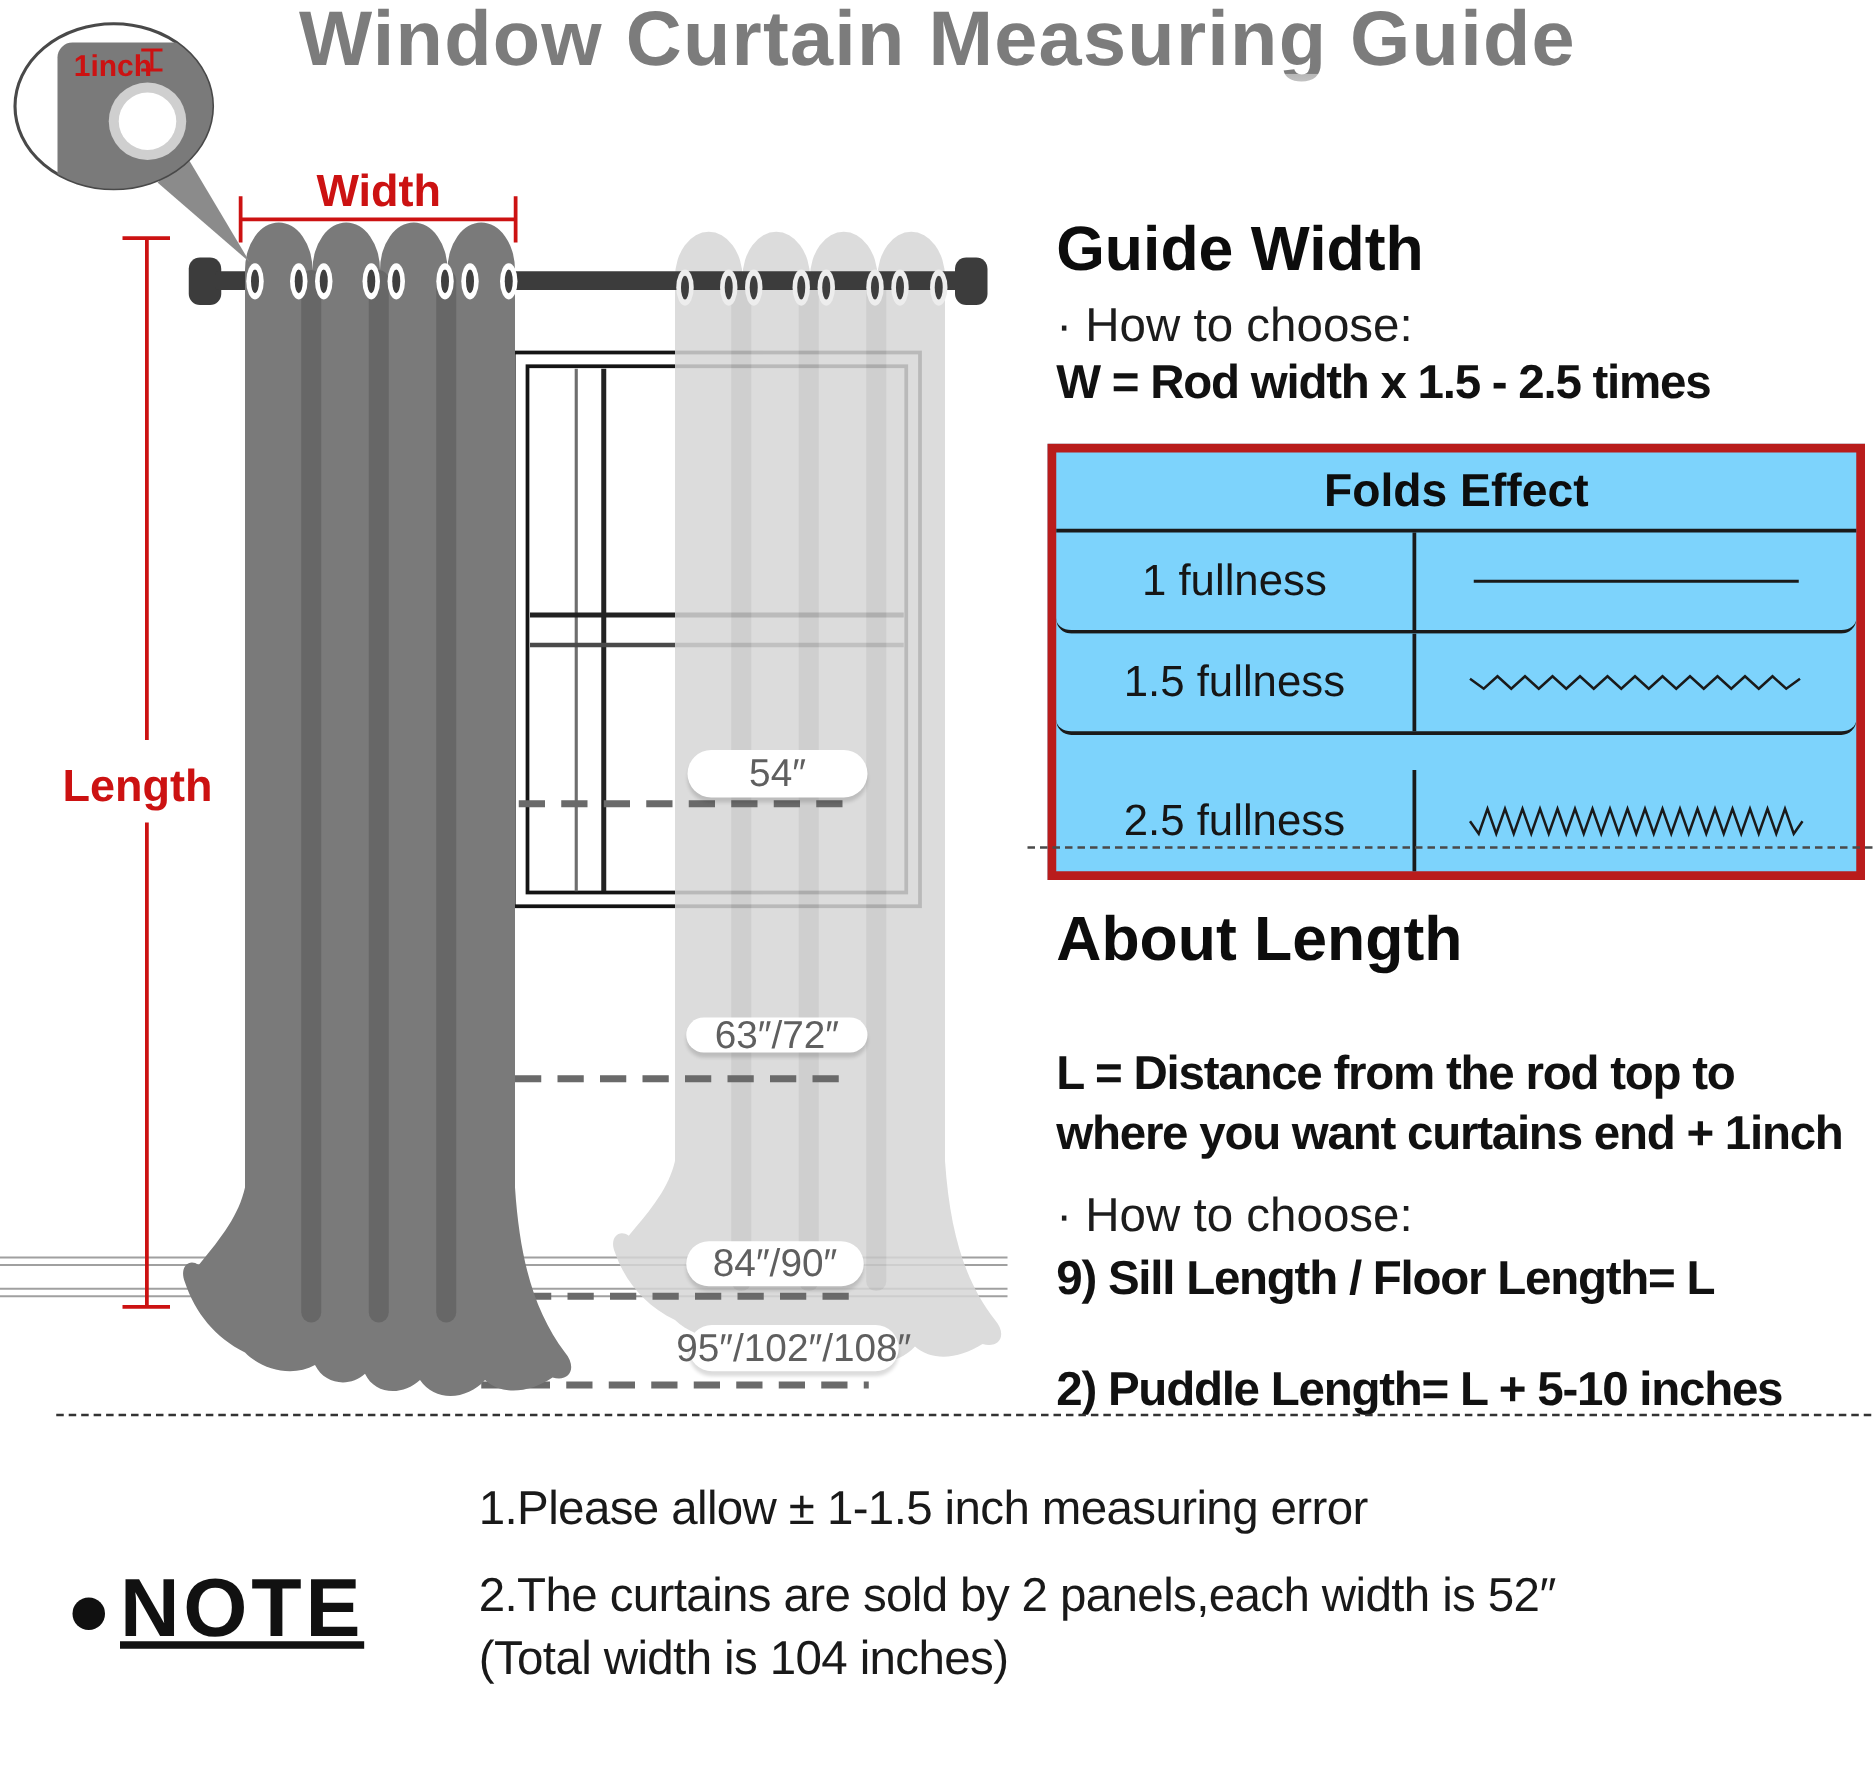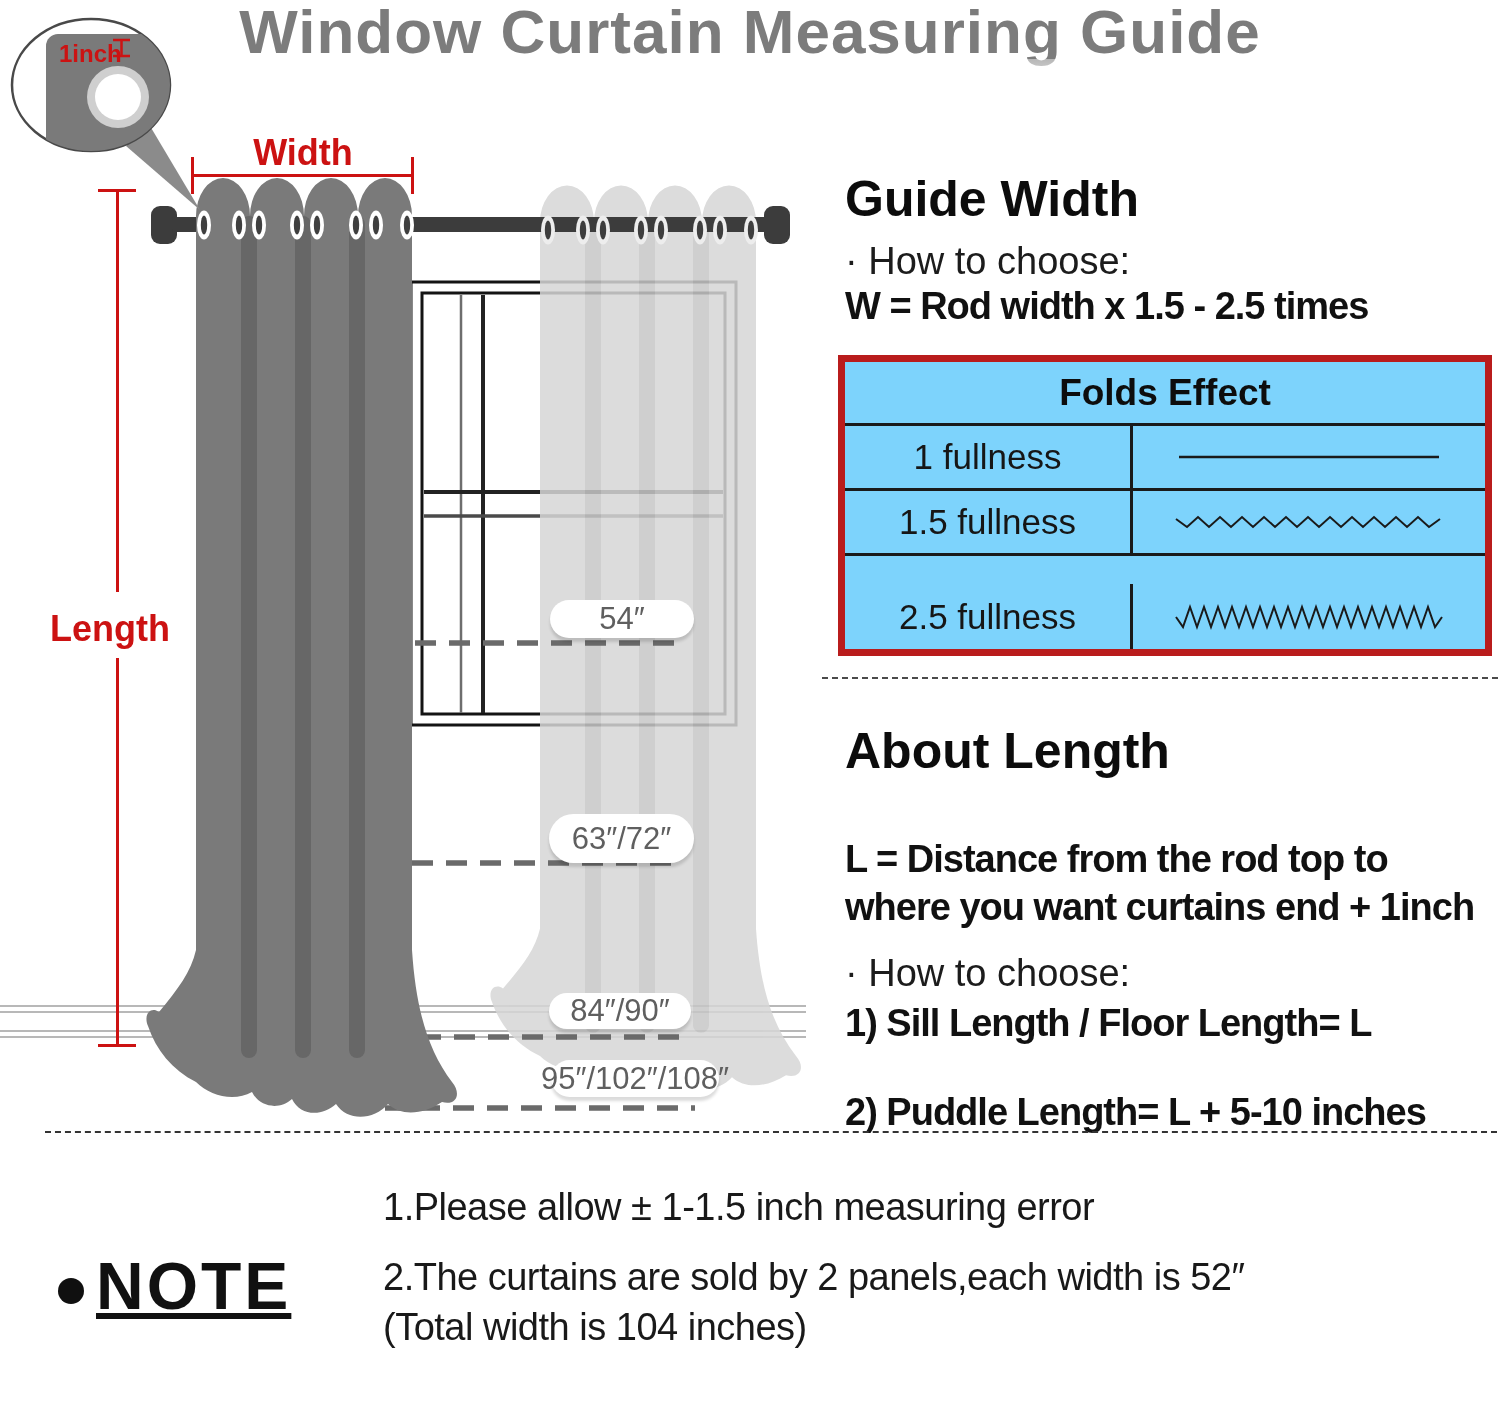--- a/index.html
+++ b/index.html
@@ -34,21 +34,21 @@
   
   .h2{position:absolute;font-size:50px;font-weight:700;color:#0c0c0c;white-space:nowrap;}
   .intro{position:absolute;font-size:38px;font-weight:400;color:#1c1c1c;white-space:nowrap;}
   .formula{position:absolute;font-size:38px;font-weight:700;color:#111;letter-spacing:-1px;white-space:nowrap;}
 
   
   .folds-table{position:absolute;left:838px;top:355px;width:654px;background:#7dd3fc;
     border:7px solid #b91c1c;}
   .ft-header{height:64px;display:flex;align-items:center;justify-content:center;
     font-size:37px;font-weight:600;color:#0d0d0d;border-bottom:3px solid #1a1a1a;}
-  .ft-row{display:flex;height:65px;border-bottom:3px solid #1a1a1a;}
+  .ft-row{display:flex;height:81px;border-bottom:3px solid #1a1a1a;border-radius:12px;}
   .ft-row:last-child{border-bottom:none;margin-top:28px;}
   .ft-label{width:288px;border-right:3px solid #1a1a1a;display:flex;align-items:center;
     justify-content:center;font-size:35px;color:#161616;}
   .ft-effect{flex:1;display:flex;align-items:center;justify-content:center;}
 
   .dashed-div{position:absolute;border-top:2px dashed #4a4a4a;height:0;}
 
   
   .note-bullet{position:absolute;width:26px;height:26px;border-radius:50%;background:#101010;}
   .note-label{position:absolute;font-size:66px;font-weight:700;letter-spacing:3px;color:#111;white-space:nowrap;}
@@ -201,21 +201,21 @@
   <div class="redline" style="left:191px;top:157px;width:3px;height:37px;"></div>
   <div class="redline" style="left:411px;top:157px;width:3px;height:37px;"></div>
 
   <div class="redline" style="left:116px;top:190px;width:3px;height:402px;"></div>
   <div class="redline" style="left:116px;top:658px;width:3px;height:388px;"></div>
   <div class="redline" style="left:98px;top:189px;width:38px;height:3px;"></div>
   <div class="redline" style="left:98px;top:1044px;width:38px;height:3px;"></div>
   <div class="red-label" style="left:50px;top:608px;font-size:36px;">Length</div>
 
   <div class="pill" style="left:550px;top:600px;width:144px;height:38px;">54″</div>
-  <div class="pill" style="left:549px;top:814px;width:145px;height:49px;">63″/72″</div>
+  <div class="pill" style="left:549px;top:814px;width:145px;height:28px;">63″/72″</div>
   <div class="pill" style="left:549px;top:993px;width:142px;height:36px;">84″/90″</div>
   <div class="pill" style="left:551px;top:1060px;width:168px;height:37px;">95″/102″/108″</div>
 
   <div class="h2" style="left:845px;top:170px;">Guide Width</div>
   <div class="intro" style="left:845px;top:240px;">· How to choose:</div>
   <div class="formula" style="left:845px;top:285px;">W = Rod width x 1.5 - 2.5 times</div>
 
   <div class="folds-table">
     <div class="ft-header">Folds Effect</div>
     <div class="ft-row">
@@ -243,21 +243,21 @@
       </div>
     </div>
   </div>
 
   <div class="dashed-div" style="left:822px;top:677px;width:676px;"></div>
 
   <div class="h2" style="left:845px;top:722px;">About Length</div>
   <div class="formula" style="left:845px;top:838px;">L = Distance from the rod top to</div>
   <div class="formula" style="left:845px;top:886px;">where you want curtains end + 1inch</div>
   <div class="intro" style="left:845px;top:952px;">· How to choose:</div>
-  <div class="formula" style="left:845px;top:1002px;">1)  Sill Length / Floor Length= L</div>
+  <div class="formula" style="left:845px;top:1002px;">9)  Sill Length / Floor Length= L</div>
   <div class="formula" style="left:845px;top:1050px;margin-top:41px;">2)  Puddle Length= L + 5-10 inches</div>
 
   <div class="dashed-div" style="left:45px;top:1131px;width:1452px;border-top-color:#333;"></div>
 
   <div class="note-bullet" style="left:58px;top:1278px;"></div>
   <div class="note-label" style="left:96px;top:1248px;text-decoration:underline;">NOTE</div>
 
   <div class="note-item" style="left:383px;top:1186px;">1.Please allow ± 1-1.5 inch measuring error</div>
   <div class="note-item" style="left:383px;top:1256px;">2.The curtains are sold by 2 panels,each width is 52″</div>
   <div class="note-item" style="left:383px;top:1306px;">(Total width is 104 inches)</div>

